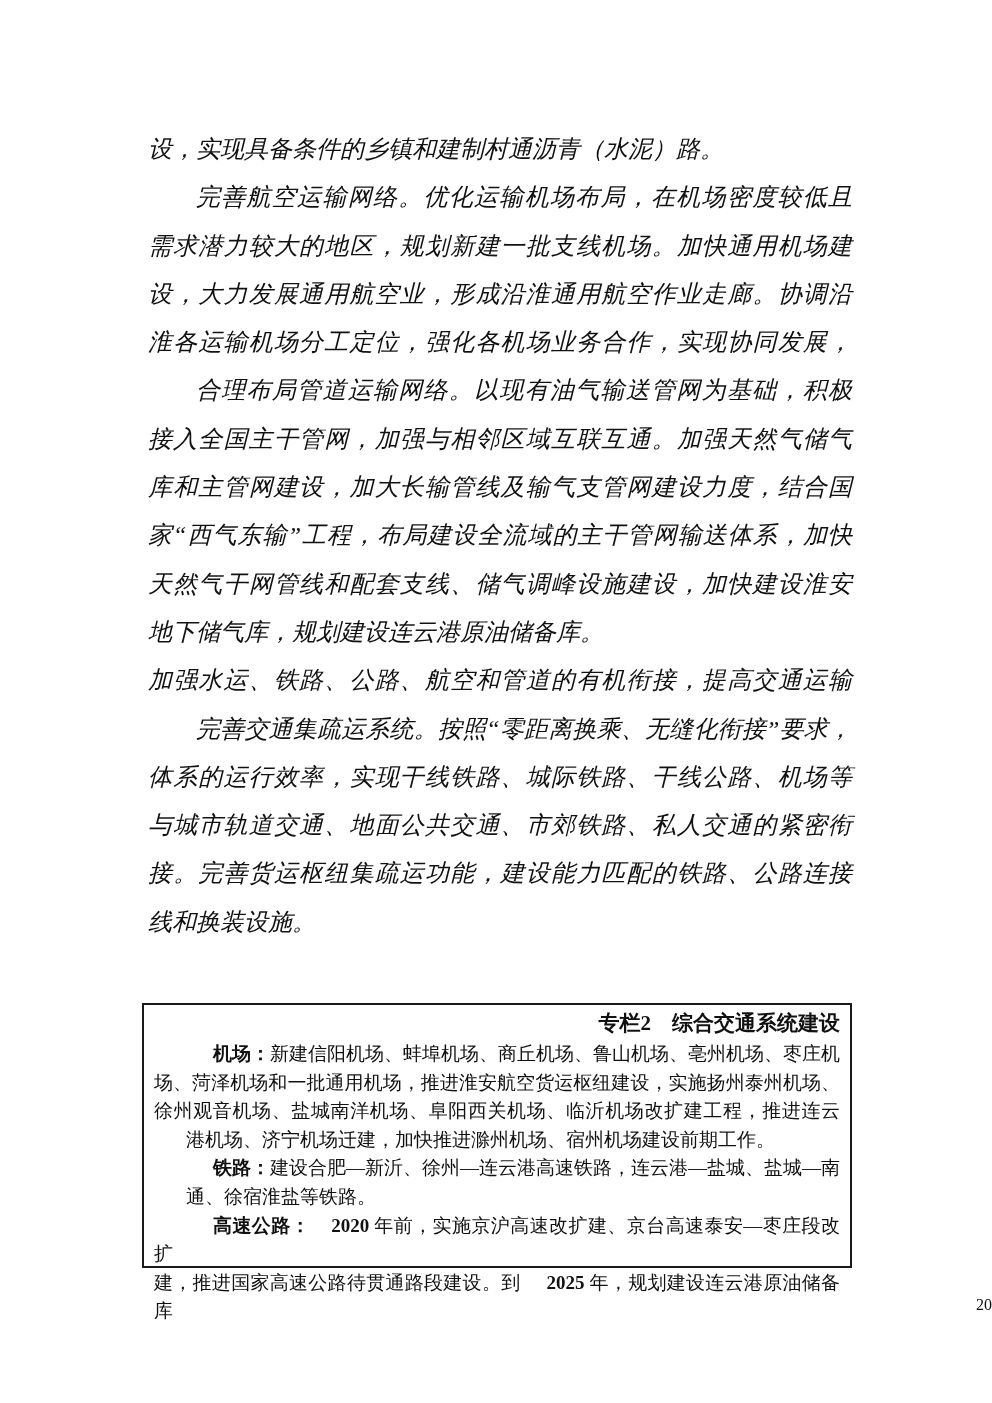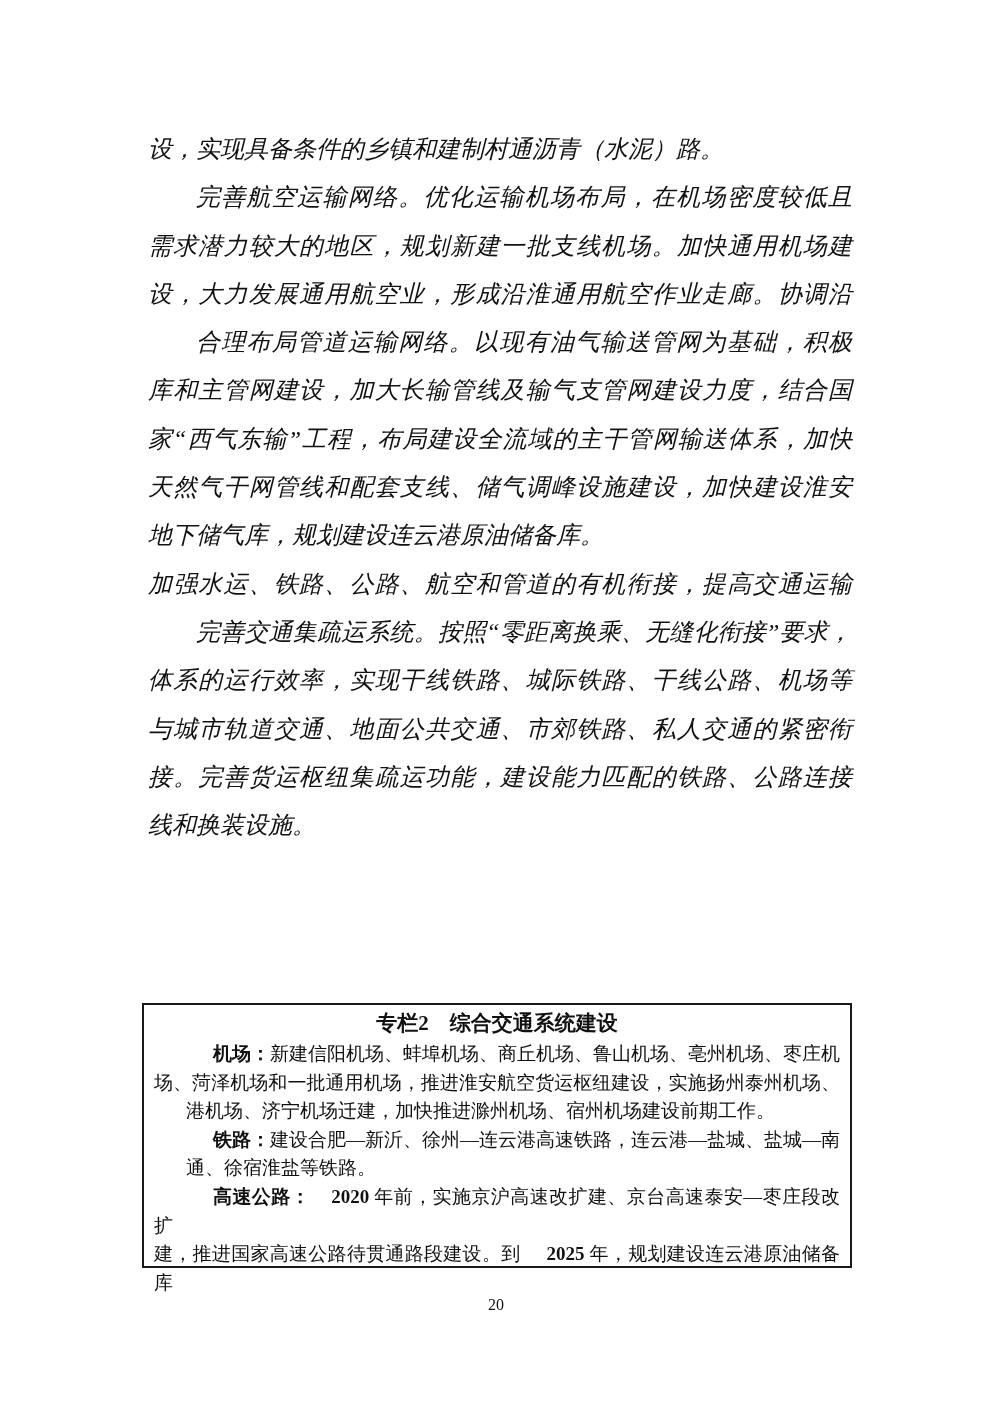--- a/index.html
+++ b/index.html
@@ -29,69 +29,72 @@
     left:142px;top:1003px;
     width:710px;height:265px;
     box-sizing:border-box;
     border:2px solid #1a1a1a;
     padding:2px 10px 0 10px;
   }
   .box-title{
     font-size:21px;
     font-weight:bold;
     line-height:33px;
-    text-align:center;
+    text-align:right;
   }
   .box-lines .line{
     font-size:19px;
     line-height:28.6px;
     text-align:justify;
     text-align-last:justify;
   }
   .box-lines .line.last{
     text-align-last:left;
     margin-left:32px;
   }
   .page-number{
     position:absolute;
     left:0;top:1296px;width:100%;
-    text-align:center;
+    text-align:right;
     font-size:16px;
     color:#111;
   }
   b{font-weight:bold;margin-left:21px;}
 </style>
 </head>
 <body>
 
 <div class="page">
 
   <div class="body-text" id="body-lines">
       <div class="line last"><span>设，实现具备条件的乡镇和建制村通沥青（水泥）路。</span></div>
       <div class="line" style="text-indent: 2em;"><span>完善航空运输网络。优化运输机场布局，在机场密度较低且</span></div>
       <div class="line"><span>需求潜力较大的地区，规划新建一批支线机场。加快通用机场建</span></div>
       <div class="line"><span>设，大力发展通用航空业，形成沿淮通用航空作业走廊。协调沿</span></div>
+      <div class="line"><span>淮各运输机场分工定位，强化各机场业务合作，实现协同发展，</span></div>
       <div class="line" style="text-indent: 2em;"><span>合理布局管道运输网络。以现有油气输送管网为基础，积极</span></div>
+      <div class="line"><span>接入全国主干管网，加强与相邻区域互联互通。加强天然气储气</span></div>
       <div class="line"><span>库和主管网建设，加大长输管线及输气支管网建设力度，结合国</span></div>
       <div class="line"><span>家“西气东输”工程，布局建设全流域的主干管网输送体系，加快</span></div>
       <div class="line"><span>天然气干网管线和配套支线、储气调峰设施建设，加快建设淮安</span></div>
       <div class="line last"><span>地下储气库，规划建设连云港原油储备库。</span></div>
       <div class="line"><span>加强水运、铁路、公路、航空和管道的有机衔接，提高交通运输</span></div>
       <div class="line" style="text-indent: 2em;"><span>完善交通集疏运系统。按照“零距离换乘、无缝化衔接”要求，</span></div>
       <div class="line"><span>体系的运行效率，实现干线铁路、城际铁路、干线公路、机场等</span></div>
       <div class="line"><span>与城市轨道交通、地面公共交通、市郊铁路、私人交通的紧密衔</span></div>
       <div class="line"><span>接。完善货运枢纽集疏运功能，建设能力匹配的铁路、公路连接</span></div>
       <div class="line last"><span>线和换装设施。</span></div>
     </div>
 
   <div class="column-box">
     <div class="box-title">专栏2　综合交通系统建设</div>
     <div class="box-lines" id="box-lines">
         <div class="line" style="text-indent: 2em;"><b>机场：</b><span>新建信阳机场、蚌埠机场、商丘机场、鲁山机场、亳州机场、枣庄机</span></div>
         <div class="line"><span>场、菏泽机场和一批通用机场，推进淮安航空货运枢纽建设，实施扬州泰州机场、</span></div>
+        <div class="line"><span>徐州观音机场、盐城南洋机场、阜阳西关机场、临沂机场改扩建工程，推进连云</span></div>
         <div class="line last"><span>港机场、济宁机场迁建，加快推进滁州机场、宿州机场建设前期工作。</span></div>
         <div class="line" style="text-indent: 2em;"><b>铁路：</b><span>建设合肥—新沂、徐州—连云港高速铁路，连云港—盐城、盐城—南</span></div>
         <div class="line last"><span>通、徐宿淮盐等铁路。</span></div>
         <div class="line" style="text-indent: 2em;"><b>高速公路：</b><b>2020</b><span> 年前，实施京沪高速改扩建、京台高速泰安—枣庄段改扩</span></div>
         <div class="line"><span>建，推进国家高速公路待贯通路段建设。到 </span><b>2025</b><span> 年，规划建设连云港原油储备库</span></div>
       </div>
   </div>
 
   <div class="page-number">20</div>
 

